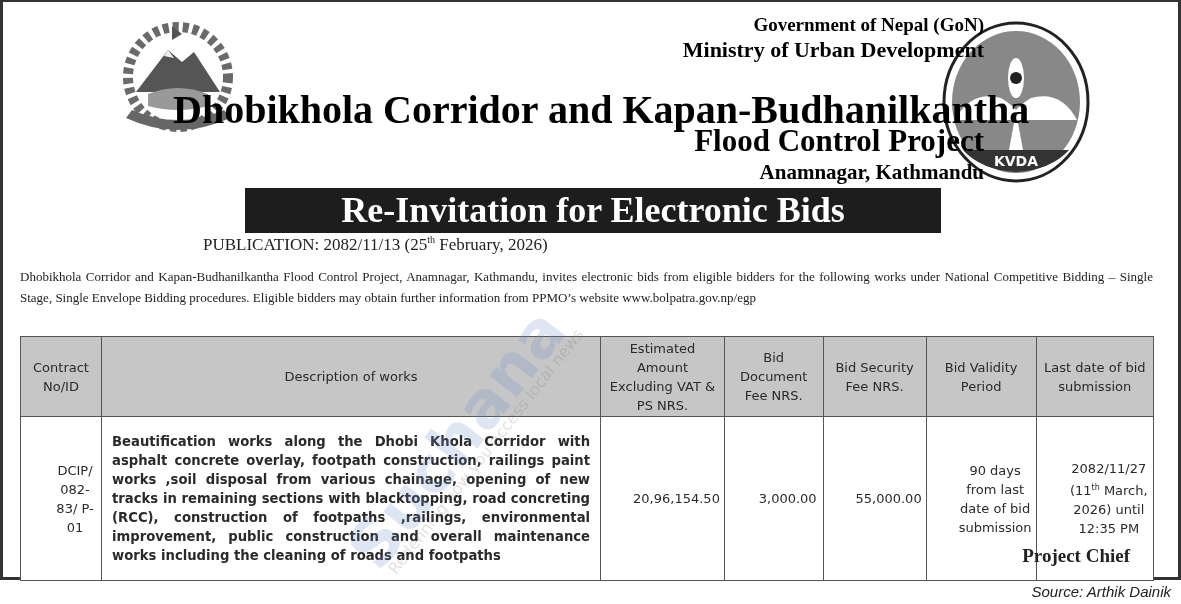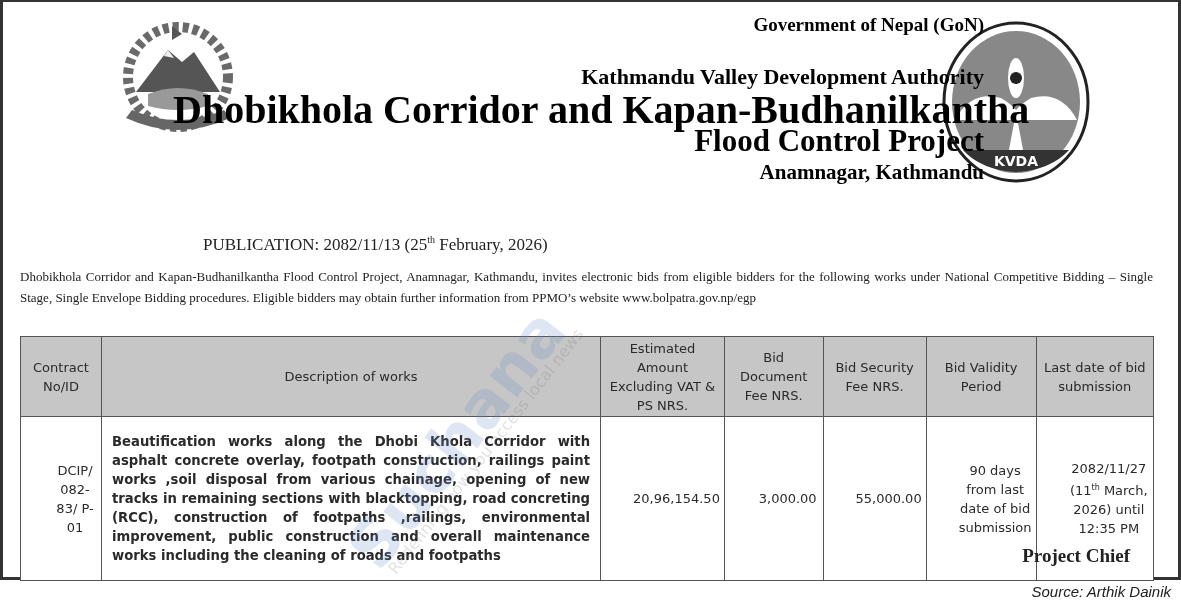--- a/index.html
+++ b/index.html
@@ -49,25 +49,26 @@
     <ellipse cx="75" cy="82" rx="64" ry="71" fill="#888"></ellipse>
     <path d="M14 100 Q30 70 60 78 Q70 84 75 90 Q80 84 90 78 Q120 70 136 100 Z" fill="#fff"></path>
     <ellipse cx="75" cy="58" rx="8" ry="20" fill="#fff"></ellipse>
     <circle cx="75" cy="58" r="6" fill="#222"></circle>
     <polygon points="75,92 68,130 82,130" fill="#fff"></polygon>
     <path d="M22 130 L128 130 Q110 150 75 152 Q40 150 22 130 Z" fill="#333"></path>
     <text x="75" y="146" text-anchor="middle" font-family="DejaVu Sans, sans-serif" font-weight="bold" font-size="14" fill="#fff">KVDA</text>
   </svg>
 
   <div class="hdr h1">Government of Nepal (GoN)</div>
-  <div class="hdr h3">Kathmandu Valley Development Authority</div>
+  <div class="hdr h2">Ministry of Urban Development</div>
   <div class="hdr h4">Dhobikhola Corridor and Kapan-Budhanilkantha</div>
   <div class="hdr h5">Flood Control Project</div>
   <div class="hdr h6">Anamnagar, Kathmandu</div>
 
+  <div class="banner">Re-Invitation for Electronic Bids</div>
 
   <div class="pub"><span>PUBLICATION: 2082/11/13 (25</span><sup>th</sup><span> February, 2026)</span></div>
 
   <div class="intro">Dhobikhola Corridor and Kapan-Budhanilkantha Flood Control Project, Anamnagar, Kathmandu, invites electronic bids from eligible bidders for the following works under National Competitive Bidding – Single Stage, Single Envelope Bidding procedures. Eligible bidders may obtain further information from PPMO’s website www.bolpatra.gov.np/egp</div>
 
   <table class="bids">
     <colgroup>
       <col style="width:82px">
         <col style="width:539px">
         <col style="width:106px">

